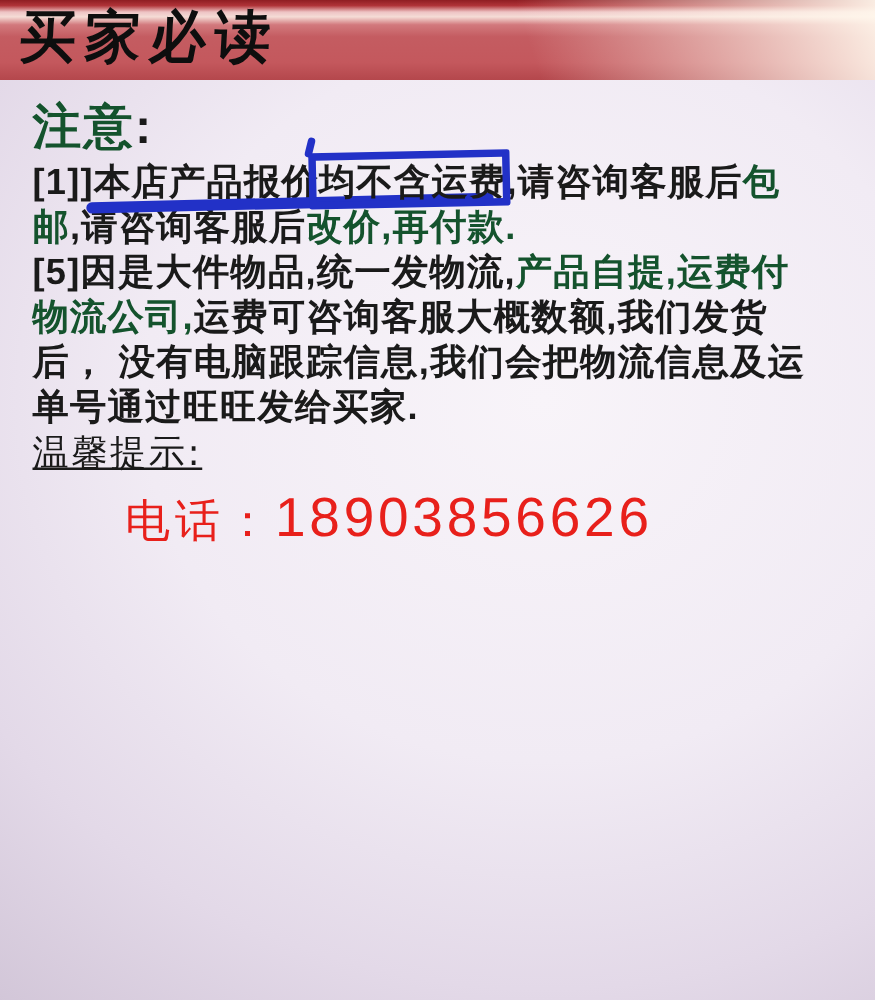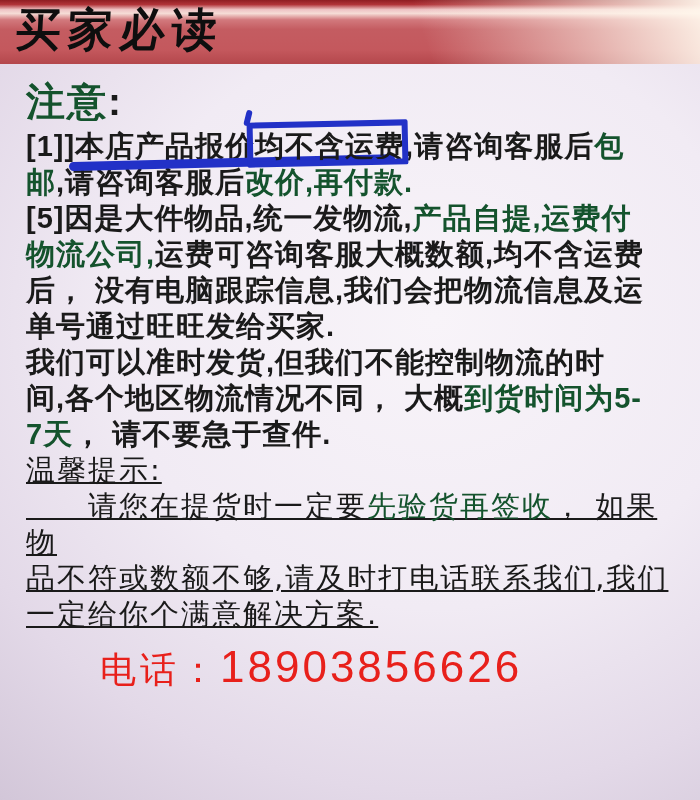--- a/index.html
+++ b/index.html
@@ -72,30 +72,24 @@
   <h1 class="banner-title">买家必读</h1>
 </header>
 
 <main class="body-text">
   <p class="hline h-notice"><span class="seg seg-red">注意</span><span class="seg seg-black">:</span></p>
 
   <p class="para"><span class="seg seg-black">[1]]</span><span class="seg seg-black mark-underline">本店产品报价</span><span class="seg seg-black mark-box">均不含运费</span><span class="seg seg-black">,请咨询客服后</span><span class="seg seg-red">包
 邮</span><span class="seg seg-black">,请咨询客服后</span><span class="seg seg-red">改价,再付款.</span></p>
 
   <p class="para"><span class="seg seg-black">[5]因是大件物品,统一发物流,</span><span class="seg seg-red">产品自提,运费付
-物流公司,</span><span class="seg seg-black">运费可咨询客服大概数额,均不含运费
+物流公司,</span><span class="seg seg-black">运费可咨询客服大概数额,我们发货
 后， 没有电脑跟踪信息,我们会把物流信息及运
 单号通过旺旺发给买家.</span></p>
 
 
-  <p class="para"><span class="seg seg-black">我们可以准时发货,但我们不能控制物流的时
-间,各个地区物流情况不同， 大概</span><span class="seg seg-red">到货时间为5-
-7天</span><span class="seg seg-black">， 请不要急于查件.</span></p>
 
 
   <p class="hline casual"><span class="seg seg-black">温馨提示:</span></p>
 
-  <p class="para casual"><span class="seg seg-black">　　请您在提货时一定要</span><span class="seg seg-red">先验货再签收</span><span class="seg seg-black">， 如果物
-品不符或数额不够,请及时打电话联系我们,我们
-一定给你个满意解决方案.</span></p>
 
   <p class="phone"><span class="phone-label">电话：</span><span class="phone-number">18903856626</span></p>
 </main>
 
 </body></html>

